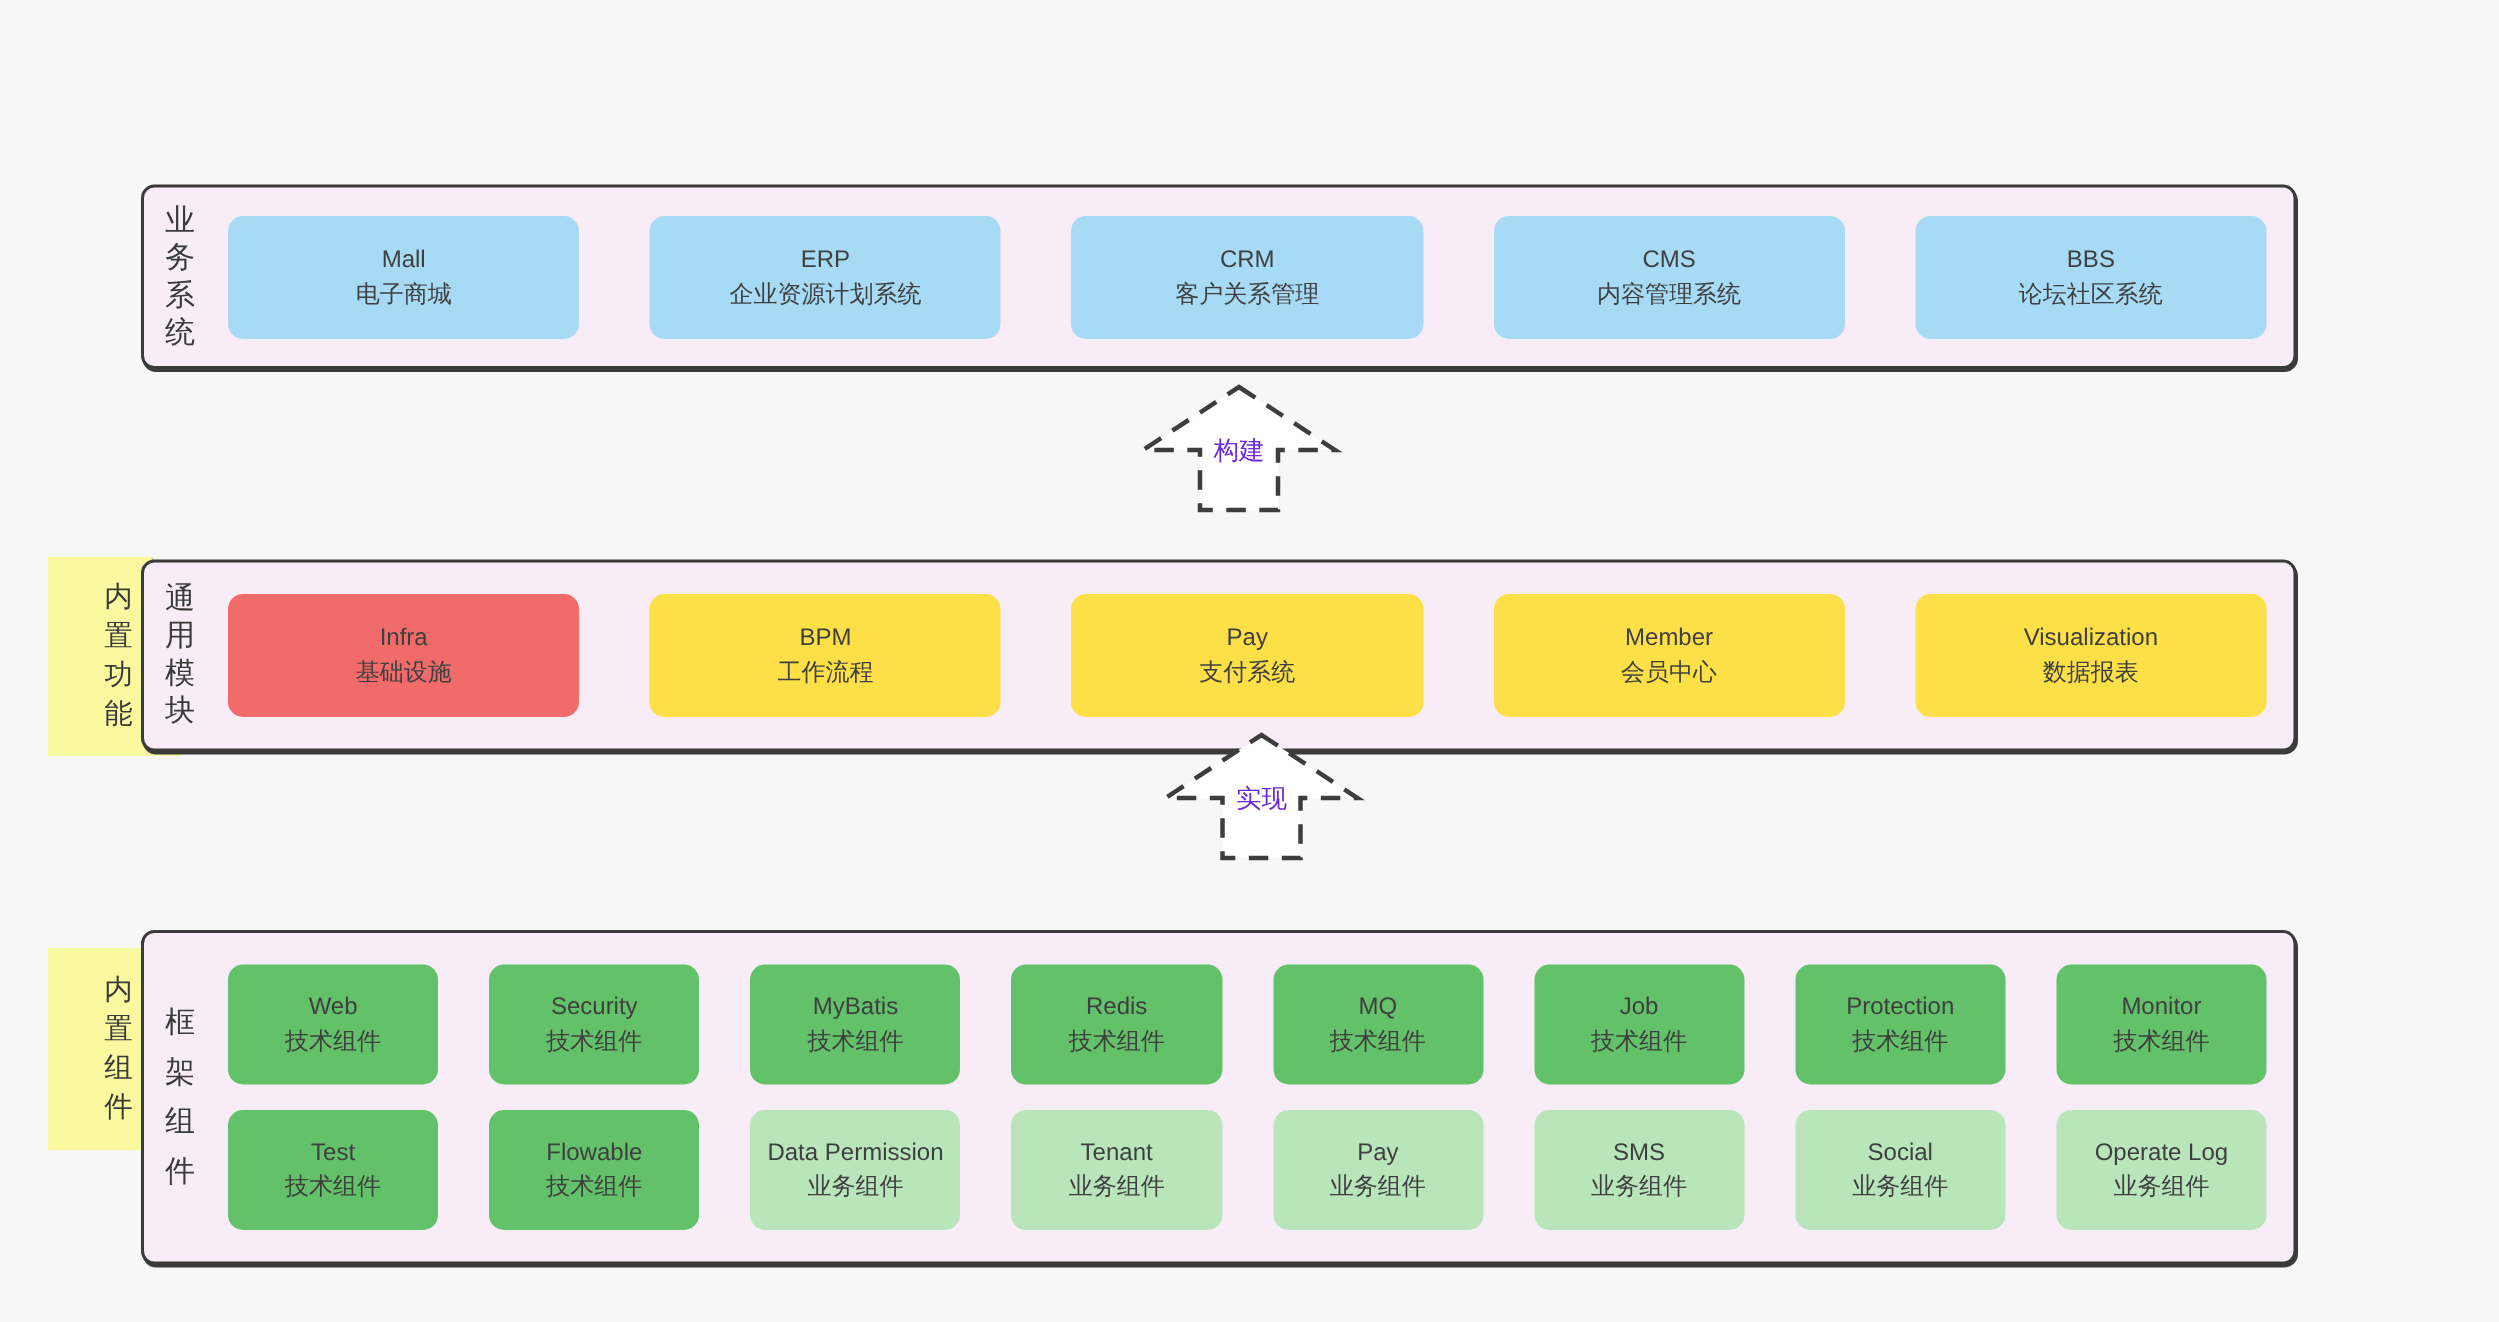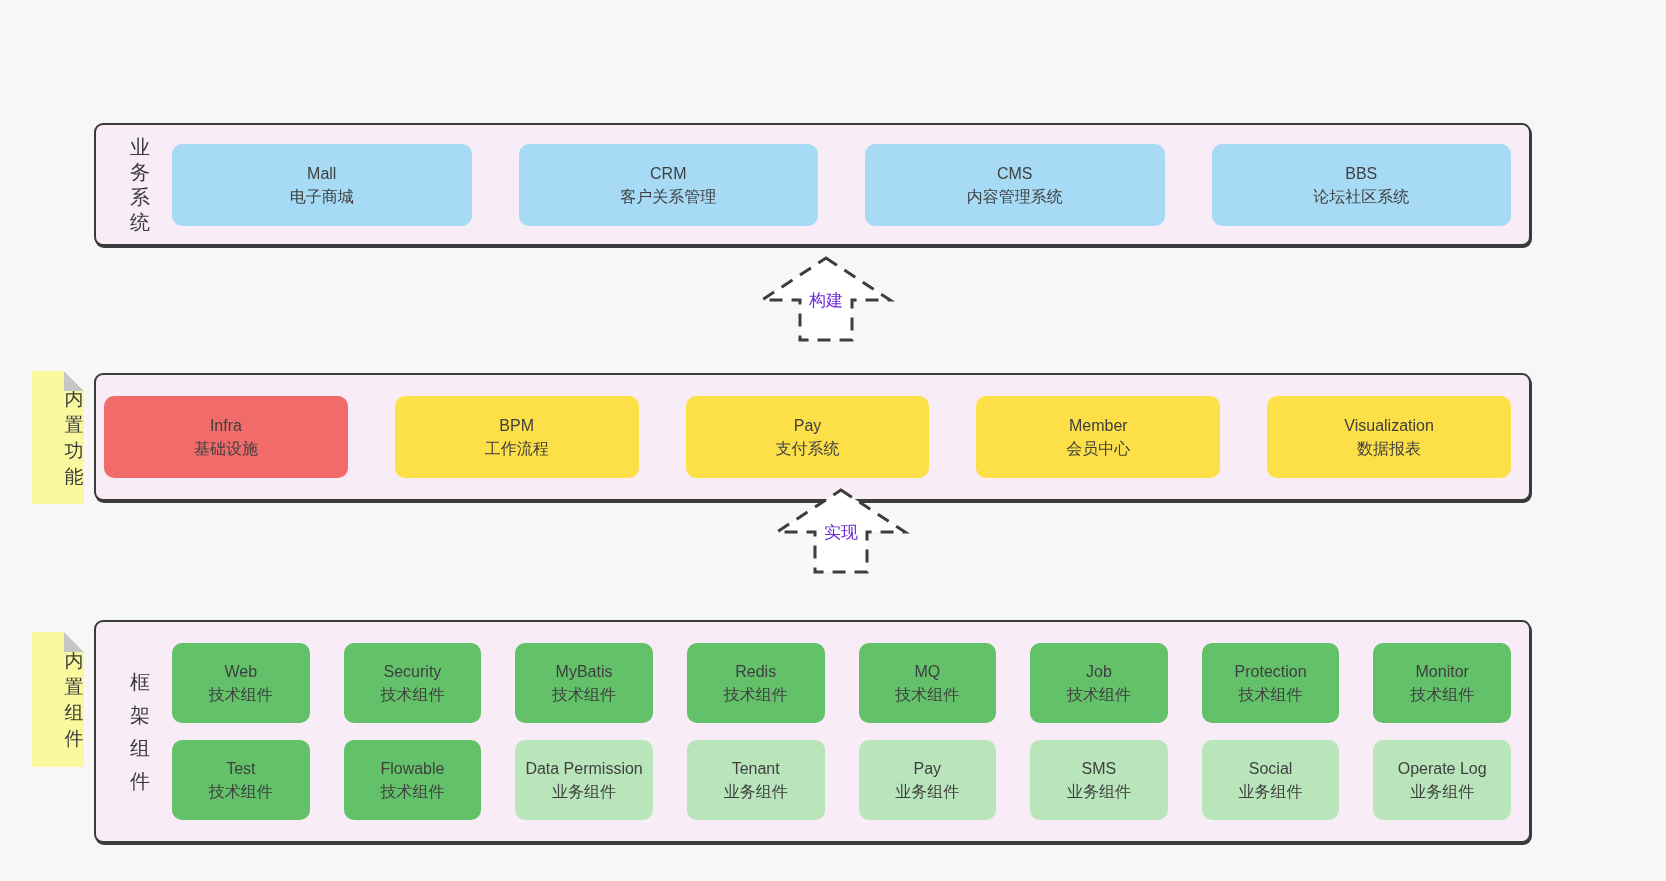--- a/index.html
+++ b/index.html
@@ -11,21 +11,21 @@
   }
   .layer{
     position:absolute;left:94px;width:1437px;box-sizing:border-box;
     background:#f8edf6;border:2px solid #3b3b3b;border-radius:9px;
     box-shadow:1px 2px 0 #3b3b3b;
     display:flex;align-items:stretch;
   }
   #layer-business{top:123px;height:123px;}
   #layer-modules{top:373px;height:128px;}
   #layer-components{top:620px;height:223px;}
-  .layer-label{display:flex;align-items:center;justify-content:center;width:48px;flex:0 0 48px;margin-left:20px;}
+  .layer-label{display:flex;align-items:center;justify-content:center;width:48px;flex:0 0 48px;}
   .layer-label .vtext{
     width:22px;font-size:20px;line-height:25px;text-align:center;
     word-break:break-all;color:#3a3a3a;
   }
   #layer-components .layer-label .vtext{line-height:33px;}
   .boxes{flex:1;display:flex;align-items:center;gap:47px;padding:0 18px 0 8px;}
   .boxes-grid{flex:1;display:flex;flex-direction:column;justify-content:center;gap:17px;padding:0 18px 0 8px;}
   .row{display:flex;gap:34px;}
   .box{
     flex:1;border-radius:10px;min-width:0;
@@ -34,22 +34,23 @@
   }
   .boxes .box{height:82px;}
   .row .box{height:80px;}
   .blue{background:#a6daf5;}
   .red{background:#f16b6b;}
   .pink{background:#fde047;}
   .green{background:#63c16a;}
   .lgreen{background:#b9e5bb;}
   .sticky{
     position:absolute;left:32px;width:52px;background:#fbf9a0;
-    display:flex;align-items:center;justify-content:flex-end;
+    display:flex;align-items:center;justify-content:flex-start;
     clip-path:polygon(0 0, calc(100% - 20px) 0, 100% 20px, 100% 100%, 0 100%);
+    padding-left:37px;
   }
   .sticky::after{
     content:'';position:absolute;top:0;right:0;width:20px;height:20px;
     background:#c6c6c6;clip-path:polygon(0 0, 100% 100%, 0 100%);
   }
   #sticky-modules{top:371px;height:133px;}
   #sticky-components{top:632px;height:135px;}
   .sticky .vtext{
     width:20px;font-size:19px;line-height:26px;text-align:center;
     word-break:break-all;color:#3a3a3a;
@@ -71,20 +72,24 @@
   <section class="layer" id="layer-business">
     <div class="layer-label">
       <div class="vtext">业务系统</div>
     </div>
     <div class="boxes">
       <div class="box blue">
         <div>Mall</div>
         <div>电子商城</div>
       </div>
       <div class="box blue">
+        <div>ERP</div>
+        <div>企业资源计划系统</div>
+      </div>
+      <div class="box blue">
         <div>CRM</div>
         <div>客户关系管理</div>
       </div>
       <div class="box blue">
         <div>CMS</div>
         <div>内容管理系统</div>
       </div>
       <div class="box blue">
         <div>BBS</div>
         <div>论坛社区系统</div>
@@ -96,20 +101,23 @@
     <svg viewBox="0 0 140 88">
       <polygon points="70,3 134,45 96,45 96,85 44,85 44,45 6,45" fill="#ffffff" stroke="#3d3d3d" stroke-width="3" stroke-dasharray="13 9"></polygon>
     </svg>
     <span class="arrow-label">构建</span>
   </div>
 
   <div class="sticky" id="sticky-modules">
     <div class="vtext">内置功能</div>
   </div>
   <section class="layer" id="layer-modules">
+    <div class="layer-label">
+      <div class="vtext">通用模块</div>
+    </div>
     <div class="boxes">
       <div class="box red">
         <div>Infra</div>
         <div>基础设施</div>
       </div>
       <div class="box pink">
         <div>BPM</div>
         <div>工作流程</div>
       </div>
       <div class="box pink">

